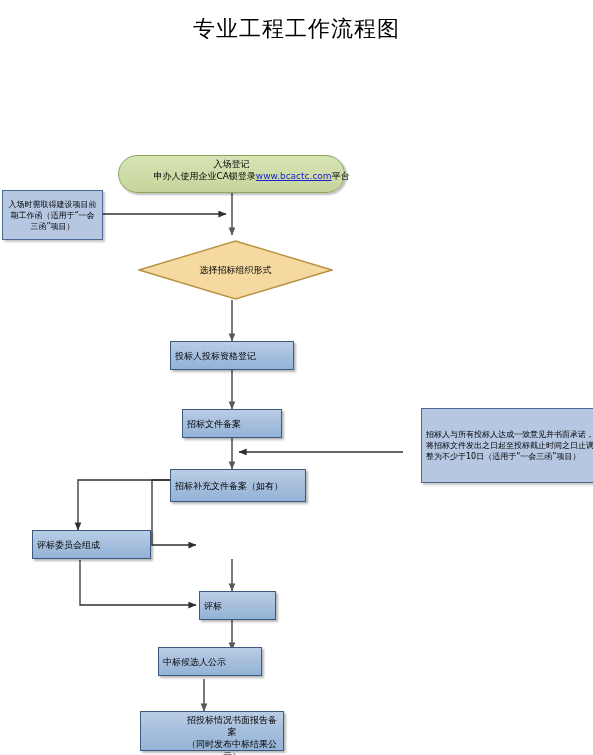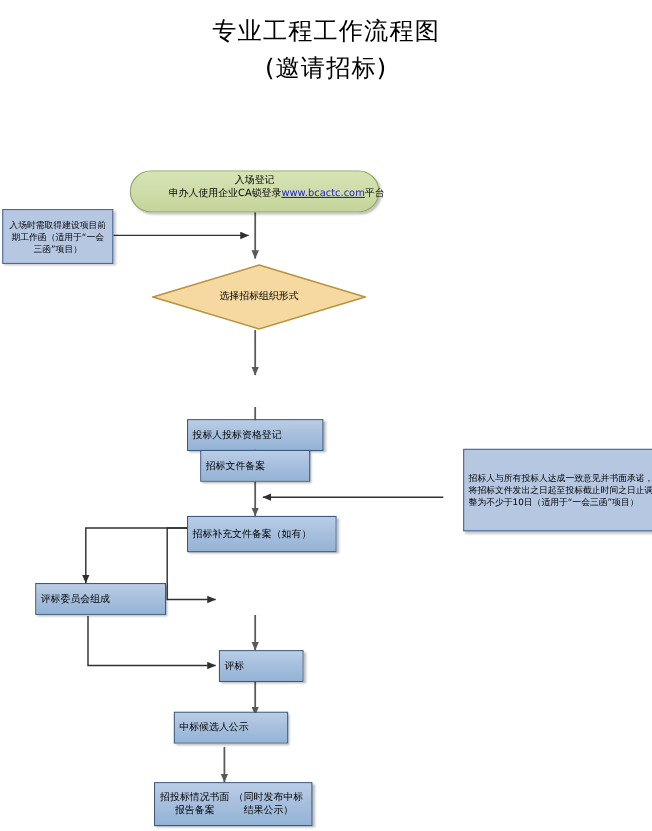--- a/index.html
+++ b/index.html
@@ -61,21 +61,20 @@
   }
   .link{color:#2222cc;text-decoration:underline;}
   .nowrap{white-space:nowrap;padding-left:40px;}
 </style>
 </head>
 <body>
 
 <div id="stage">
 
   <div class="title l1">专业工程工作流程图</div>
-  <div class="title l2">(邀请招标)</div>
 
   <svg id="wires" viewBox="0 0 593 755">
     <defs>
       <marker id="arrGray" markerWidth="9" markerHeight="9" refX="7.6" refY="3.4" orient="auto" markerUnits="userSpaceOnUse">
         <path d="M0,0 L8,3.4 L0,6.8 z" fill="#595959"></path>
       </marker>
       <marker id="arrDark" markerWidth="9" markerHeight="9" refX="7.6" refY="3.4" orient="auto" markerUnits="userSpaceOnUse">
         <path d="M0,0 L8,3.4 L0,6.8 z" fill="#303030"></path>
       </marker>
     </defs>
@@ -120,33 +119,33 @@
 
   <div class="node note" style="left:2px;top:190px;width:101px;height:50px;">入场时需取得建设项目前期工作函（适用于“一会三函”项目）</div>
 
   <div class="diamond-wrap" style="left:138px;top:240px;width:195px;height:60px;">
     <svg class="dshape" viewBox="0 0 195 60" preserveAspectRatio="none">
       <polygon points="97.5,1 194,30 97.5,59 1,30" fill="#f5d9a0" stroke="#b8923f" stroke-width="1.4"></polygon>
     </svg>
     <div class="dlabel">选择招标组织形式</div>
   </div>
 
-  <div class="node proc" style="left:170px;top:341px;width:124px;height:29px;margin-top:40px;">投标人投标资格登记</div>
+  <div class="node proc" style="left:170px;top:341px;width:124px;height:29px;">投标人投标资格登记</div>
 
   <div class="node proc" style="left:182px;top:409px;width:100px;height:29px;">招标文件备案</div>
 
   <div class="node note" style="left:421px;top:408px;width:185px;height:75px;justify-content:flex-start;text-align:left;">招标人与所有投标人达成一致意见并书面承诺，将招标文件发出之日起至投标截止时间之日止调整为不少于10日（适用于“一会三函”项目）</div>
 
   <div class="node proc" style="left:170px;top:469px;width:136px;height:33px;">招标补充文件备案（如有）</div>
 
   <div class="node proc" style="left:32px;top:530px;width:119px;height:29px;">评标委员会组成</div>
 
 
   <div class="node proc" style="left:199px;top:591px;width:77px;height:29px;">评标</div>
 
   <div class="node proc" style="left:158px;top:647px;width:104px;height:29px;">中标候选人公示</div>
 
-  <div class="node proc" style="left:140px;top:711px;width:144px;height:40px;">
+  <div class="node proc" style="left:140px;top:711px;width:144px;height:40px;flex-direction:column;padding-left:44px;">
     <div>招投标情况书面报告备案</div>
     <div>（同时发布中标结果公示）</div>
   </div>
 
 </div>
 
 </body></html>

